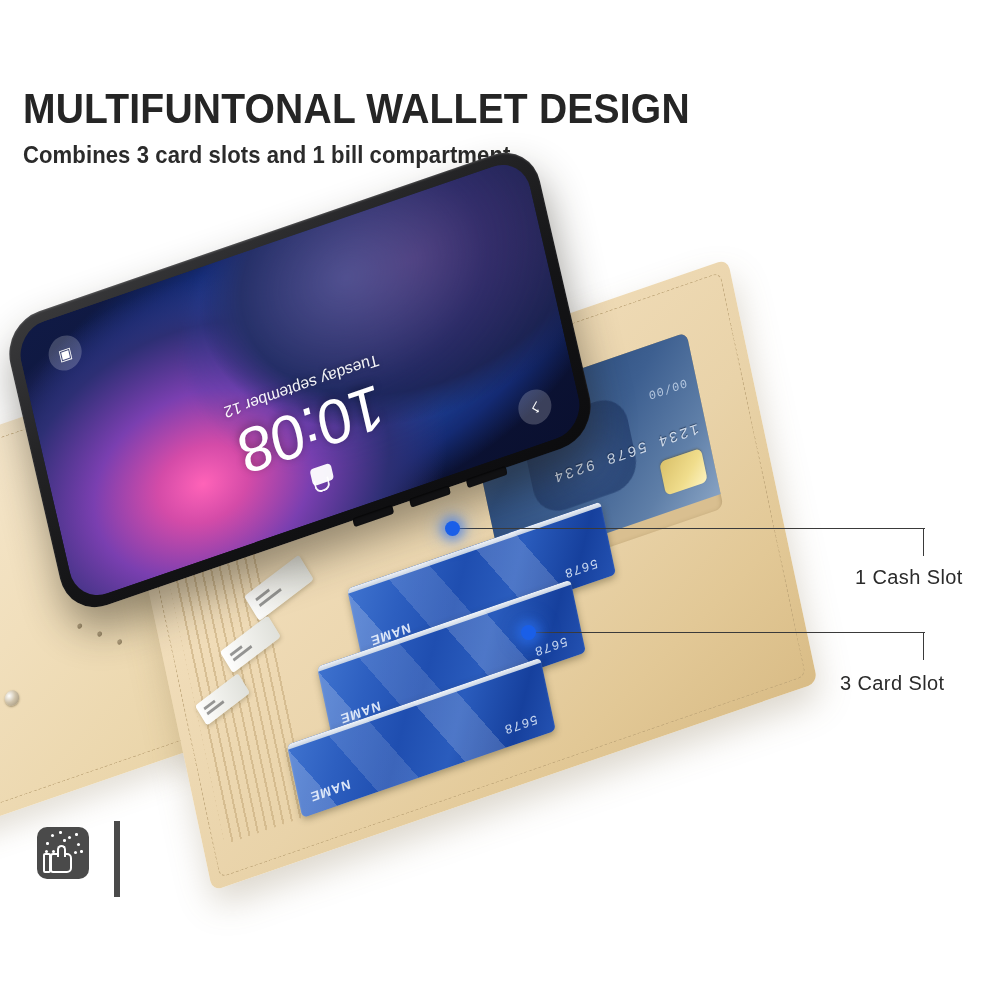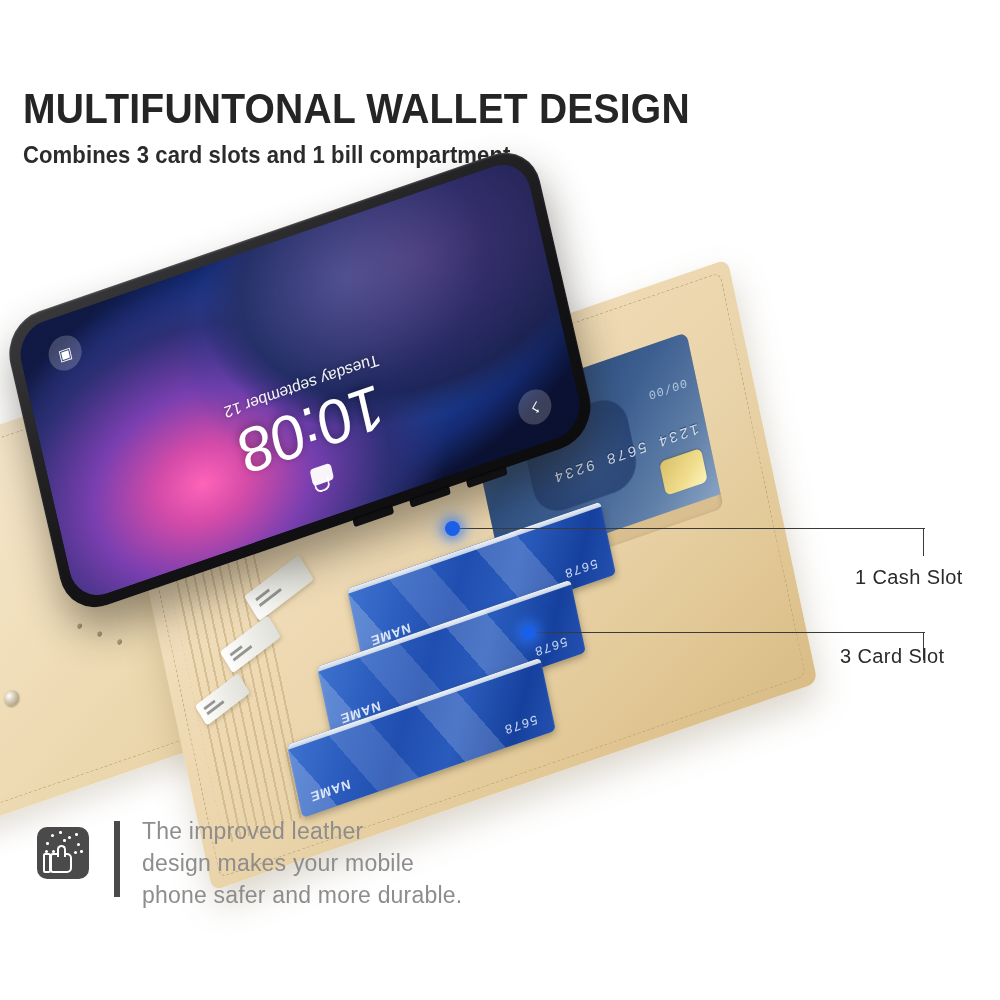--- a/index.html
+++ b/index.html
@@ -271,21 +271,21 @@
   #leader-card-h { left:528px; top:632px; width:397px; }
   #leader-card-v { left:923px; top:632px; height:28px; }
 
   .callout-label {
     position:absolute;
     font-family:"Liberation Sans", sans-serif;
     font-size:20px; font-weight:400; color:#2b2b2b;
     letter-spacing:.4px; white-space:nowrap; z-index:36;
   }
   #label-cash { left:855px; top:566px; }
-  #label-card { left:840px; top:645px; }
+  #label-card { left:840px; top:672px; }
 
   
   #footer-feature { position:absolute; left:37px; top:815px; display:flex; align-items:flex-start; }
   #feature-icon-box {
     width:52px; height:52px; border-radius:10px;
     background:#4a4a4a; position:relative; flex:0 0 auto; margin-top:12px;
     overflow:hidden;
   }
   
   #thumb-palm {
@@ -426,18 +426,13 @@
     <div class="sparkle" style="left:40px;top:16px;width:3px;height:3px;"></div>
     <div class="sparkle" style="left:8px;top:23px;width:3px;height:3px;"></div>
     <div class="sparkle" style="left:15px;top:23px;width:3px;height:3px;"></div>
     <div class="sparkle" style="left:37px;top:24px;width:3px;height:3px;"></div>
     <div class="sparkle" style="left:43px;top:23px;width:2.5px;height:2.5px;"></div>
     <div id="thumb-cuff"></div>
     <div id="thumb-palm"></div>
     <div id="thumb-up"></div>
   </div>
   <div id="feature-divider"></div>
-  <div id="feature-text">
-    <div>The improved leather</div>
-    <div>design makes your mobile</div>
-    <div>phone safer and more durable.</div>
-  </div>
 </div>
 
 </body></html>

